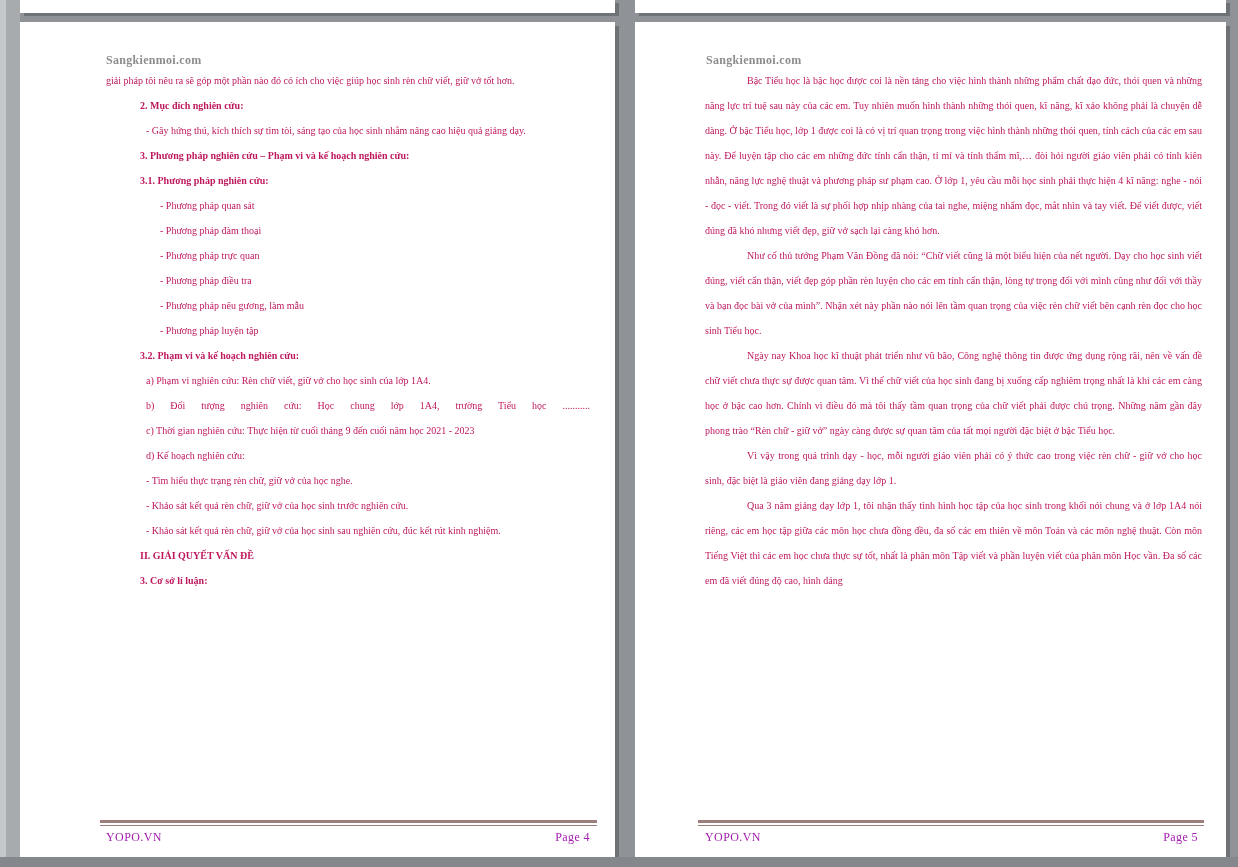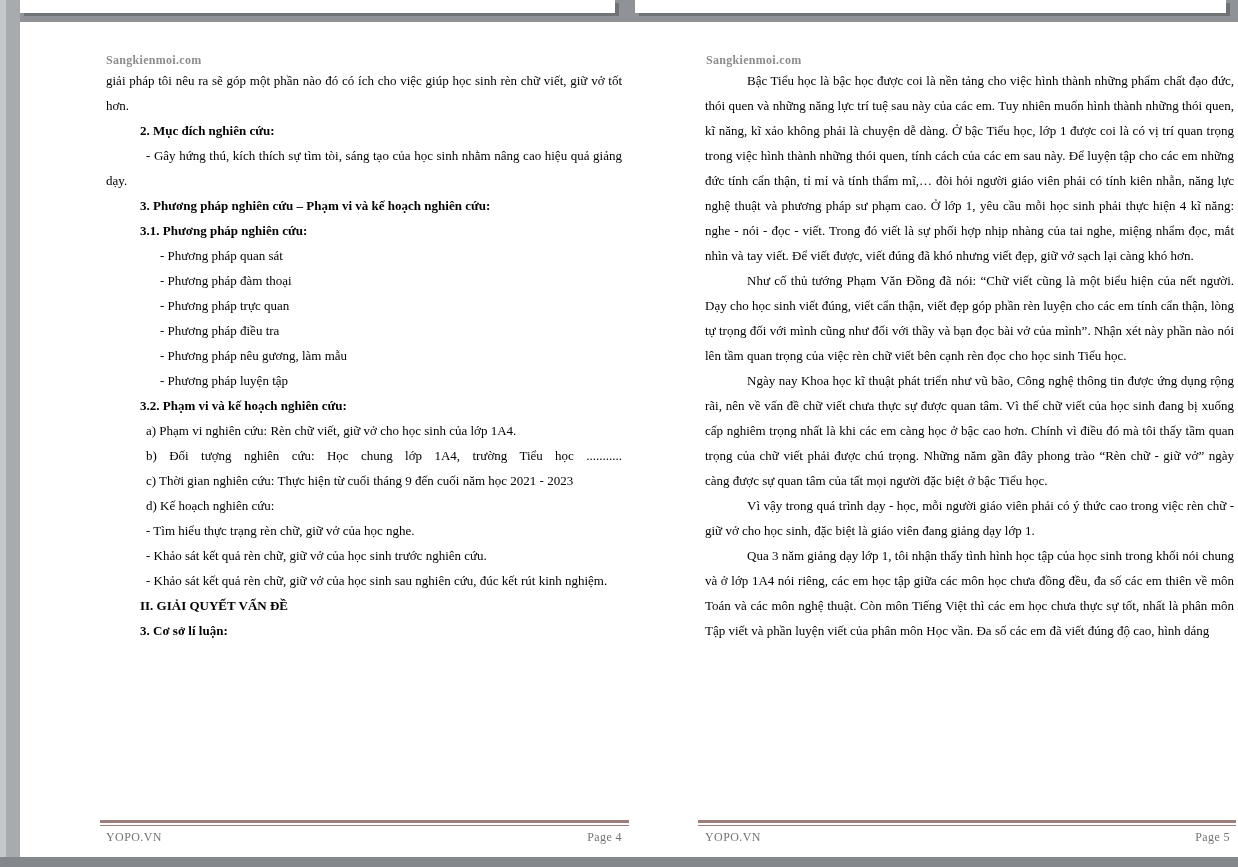--- a/index.html
+++ b/index.html
@@ -24,36 +24,36 @@
   }
   .sliver {
     position: absolute; top: 0; height: 13px; background: #ffffff;
     box-shadow: 4px 3px 0 rgba(0,0,0,0.22); z-index: 1;
   }
   .sliver.left  { left: 20px;  width: 595px; }
   .sliver.right { left: 635px; width: 591px; }
   .page {
     position: absolute; top: 22px; height: 835px; background: #ffffff;
     box-shadow: 4px 4px 0 rgba(0,0,0,0.22);
-    overflow: hidden; z-index: 1; padding-left: 32px;
+    overflow: hidden; z-index: 1;
   }
   .page.left  { left: 20px;  width: 595px; }
   .page.right { left: 635px; width: 591px; }
 
   .page-header {
     position: absolute; top: 31px;
     font-size: 12px; font-weight: bold; color: #8c8c8c;
     letter-spacing: 0.3px;
   }
   .page.left  .page-header { left: 86px; }
   .page.right .page-header { left: 71px; }
 
   .page-body {
     position: absolute; top: 46px;
-    font-size: 13px; line-height: 25px; color: #000000;
+    font-size: 10px; line-height: 25px; color: #be185d;
     text-align: justify;
   }
   .page.left  .page-body { left: 86px; right: 25px; }
   .page.right .page-body { left: 70px; right: 24px; }
 
   .blk { margin: 0; }
   .blk.heading { font-weight: bold; text-indent: 34px; text-align: left; }
   .blk.cont    { text-indent: 0; }
   .blk.dash    { text-indent: 40px; }
   .blk.list    { text-indent: 54px; text-align: left; }
@@ -63,21 +63,21 @@
   .footer-rule {
     position: absolute; top: 798px; height: 2px;
     border-top: 3px solid #9c7e7c;
     border-bottom: 1px solid #9c7e7c;
   }
   .page.left  .footer-rule { left: 80px; right: 18px; }
   .page.right .footer-rule { left: 63px; right: 22px; }
 
   .footer-text {
     position: absolute; top: 808px;
-    font-size: 12px; color: #737373; letter-spacing: 0.4px;
+    font-size: 12px; color: #a21caf; letter-spacing: 0.4px;
   }
   .footer-brand.l { left: 86px; }
   .footer-brand.r { left: 70px; }
   .footer-page.l  { right: 25px; }
   .footer-page.r  { right: 28px; }
 </style>
 </head>
 <body>
 
 <div class="edge-strip-outer"></div>

